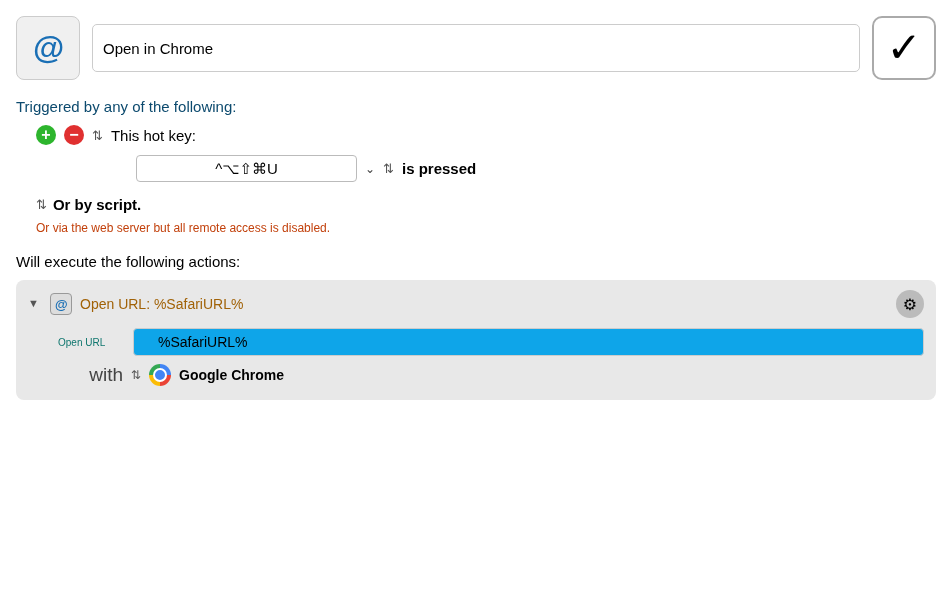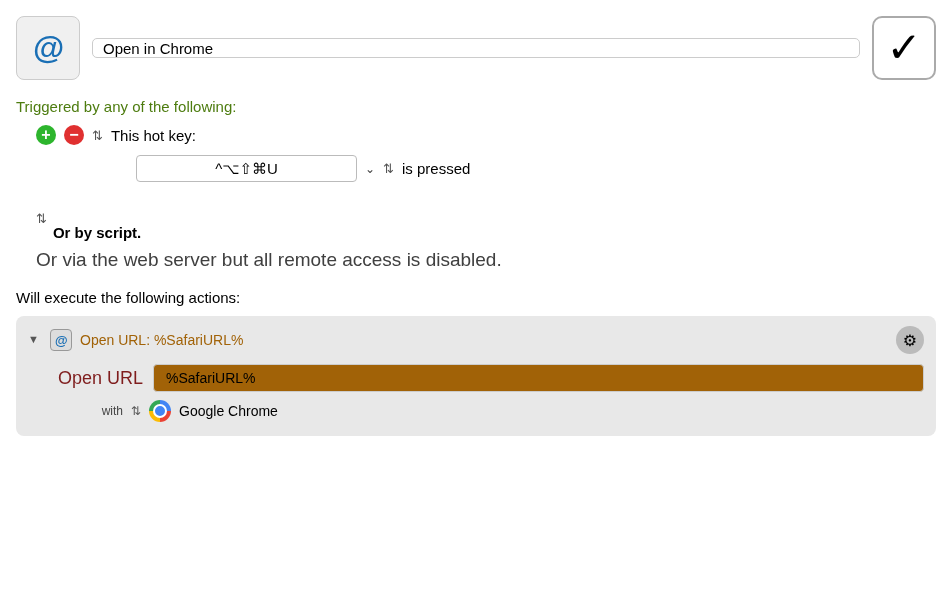--- a/index.html
+++ b/index.html
@@ -34,21 +34,21 @@
 
     .at-symbol {
       font-size: 32px;
       color: #1a6fb5;
       font-style: italic;
       font-weight: bold;
     }
 
     .name-input {
       flex: 1;
-      height: 20px;
+      height: 48px;
       border: 1px solid #ccc;
       border-radius: 5px;
       padding: 0 10px;
       font-size: 15px;
       color: #000;
       background: #fff;
       outline: none;
     }
 
     .checkmark-box {
@@ -64,21 +64,21 @@
     }
 
     .checkmark-symbol {
       font-size: 42px;
       color: #000;
       line-height: 1;
     }
 
     .triggered-label {
       font-size: 15px;
-      color: #4d7c0f;
+      color: #0c4a6e;
       margin-bottom: 10px;
     }
 
     .hotkey-row {
       display: flex;
       align-items: center;
       gap: 8px;
       margin-left: 20px;
       margin-bottom: 10px;
     }
@@ -146,41 +146,40 @@
       background: #fff;
     }
 
     .dropdown-arrow {
       font-size: 12px;
       color: #444;
       cursor: pointer;
     }
 
     .is-pressed-label {
-      font-weight: normal;
+      font-weight: bold;
       font-size: 15px;
     }
 
     .or-by-script-row {
       display: flex;
       align-items: center;
       gap: 6px;
       margin-left: 20px;
       margin-bottom: 8px;
     }
 
     .or-by-script-label {
       font-weight: bold;
       font-size: 15px;
-      margin-top: 28px;
     }
 
     .web-server-text {
-      font-size: 19px;
-      color: #404040;
+      font-size: 12px;
+      color: #c2410c;
       margin-left: 20px;
       margin-bottom: 18px;
     }
 
     .will-execute-label {
       font-size: 15px;
       color: #000;
       margin-bottom: 10px;
     }
 
@@ -241,45 +240,44 @@
 
     .action-detail-row {
       display: flex;
       align-items: center;
       gap: 10px;
       margin-left: 30px;
       margin-bottom: 8px;
     }
 
     .open-url-label {
-      font-size: 18px;
-      color: #7f1d1d;
+      font-size: 10px;
+      color: #0f766e;
       min-width: 65px;
-      text-align: right;
     }
 
     .url-input {
       flex: 1;
       height: 28px;
       border: 1px solid #ccc;
       border-radius: 4px;
-      padding: 0 12px;
+      padding: 0 24px;
       font-size: 14px;
-      background: #a16207;
+      background: #0ea5e9;
     }
 
     .with-row {
       display: flex;
       align-items: center;
       gap: 8px;
       margin-left: 30px;
     }
 
     .with-label {
-      font-size: 12px;
+      font-size: 19px;
       color: #444;
       min-width: 65px;
       text-align: right;
     }
 
     .chrome-icon {
       width: 22px;
       height: 22px;
       border-radius: 50%;
       background: conic-gradient(#4285F4 0deg 90deg, #EA4335 90deg 180deg, #FBBC05 180deg 270deg, #34A853 270deg 360deg);
@@ -295,21 +293,21 @@
       height: 10px;
       background: #4285F4;
       border-radius: 50%;
       top: 50%;
       left: 50%;
       transform: translate(-50%, -50%);
       border: 2px solid white;
     }
 
     .chrome-label {
-      font-weight: normal;
+      font-weight: bold;
       font-size: 14px;
     }
 
     .stepper-small {
       font-size: 12px;
       color: #555;
       cursor: pointer;
     }
   </style>
 </head>

